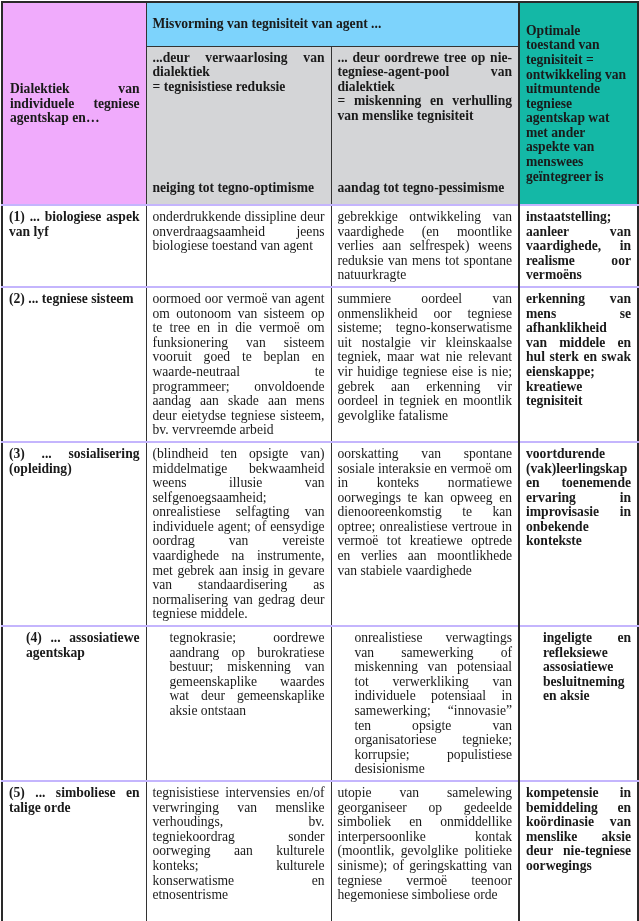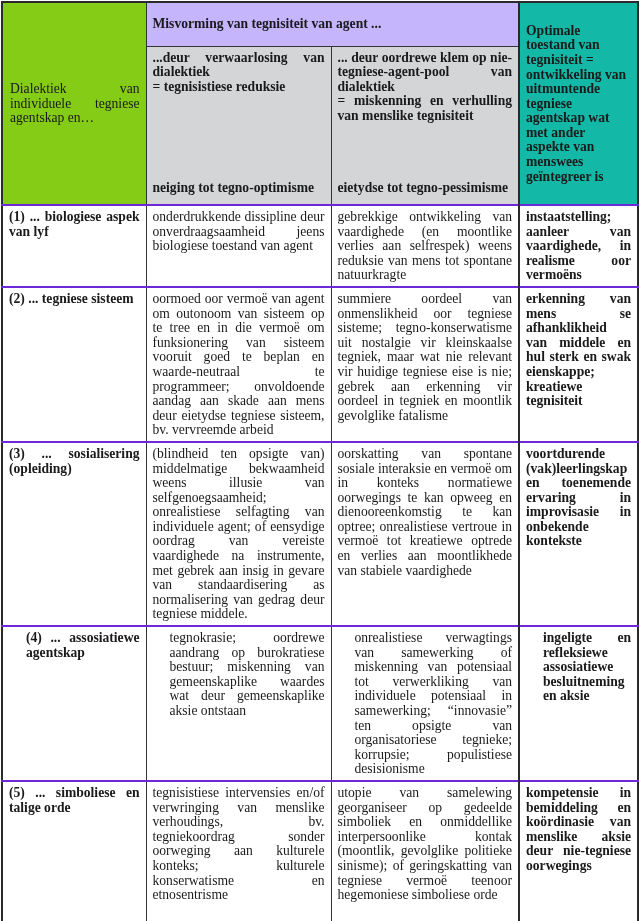--- a/index.html
+++ b/index.html
@@ -13,33 +13,33 @@
     }
     table.main td {
       border: 1px solid #333;
       vertical-align: top;
       padding: 4px 6px 3px 6px;
       font-size: 13.6px;
       line-height: 14.6px;
       text-align: justify;
       box-sizing: border-box;
     }
-    .hdr-side { background: #84cc16; font-weight: normal; vertical-align: middle !important; font-size: 14.2px; line-height: 15.5px; text-align: left; padding-left: 7px !important; }
-    .hdr-top { background: #c4b5fd; font-weight: bold; text-align: right; vertical-align: middle !important; font-size: 15.5px; height: 44px; }
+    .hdr-side { background: #f0abfc; font-weight: bold; vertical-align: middle !important; font-size: 14.2px; line-height: 15.5px; text-align: left; padding-left: 7px !important; }
+    .hdr-top { background: #7dd3fc; font-weight: bold; text-align: right; vertical-align: middle !important; font-size: 15.5px; height: 44px; }
     .hdr-sub { background: #d4d5d7; font-weight: bold; text-align: right; font-size: 13.8px; line-height: 14.6px; position: relative; height: 159px; }
     .hdr-sub .tendency { position: absolute; left: 6px; bottom: 8px; font-weight: bold; }
     .hdr-opt { background: #14b8a6; font-weight: bold; text-align: left !important; vertical-align: middle !important; font-size: 14.2px; line-height: 15.5px; border-left: 2px solid #2a2a2a !important; }
     td.rowlabel { font-weight: bold; text-align: left; font-size: 14px; line-height: 14.6px; }
     td.optcell { border-left: 2px solid #2a2a2a !important; font-weight: bold; }
     tr.r1 td { height: 81px; }
     tr.r2 td { height: 151px; }
     tr.r3 td { height: 162px; }
     tr.r4 td { height: 151px; padding-left: 23px; }
     tr.r5 td { height: 150px; }
-    tr.body-row td { border-top: 2px solid #6d28d9; }
+    tr.body-row td { border-top: 2px solid #c4b5fd; }
     .line { display: block; }
   </style>
 </head>
 <body>
 
 <table class="main">
   <colgroup>
     <col style="width:144px">
     <col style="width:185px">
     <col style="width:188px">
@@ -51,23 +51,23 @@
     <td class="hdr-top" colspan="2">Misvorming van tegnisiteit van agent ...</td>
     <td class="hdr-opt" rowspan="2">Optimale toestand van tegnisiteit = ontwikkeling van uitmuntende tegniese agentskap wat met ander aspekte van menswees geïntegreer is</td>
   </tr>
   <tr>
     <td class="hdr-sub">
       <span class="line">...deur verwaarlosing van dialektiek</span>
       <span class="line">= tegnisistiese reduksie</span>
       <span class="tendency">neiging tot tegno-optimisme</span>
     </td>
     <td class="hdr-sub">
-      <span class="line">... deur oordrewe klem op nie-tegniese-agent-pool van dialektiek</span>
+      <span class="line">... deur oordrewe tree op nie-tegniese-agent-pool van dialektiek</span>
       <span class="line">= miskenning en verhulling van menslike tegnisiteit</span>
-      <span class="tendency">eietydse tot tegno-pessimisme</span>
+      <span class="tendency">aandag tot tegno-pessimisme</span>
     </td>
   </tr>
 
   <tr class="body-row r1">
     <td class="rowlabel">(1) ... biologiese aspek van lyf</td>
     <td>onderdrukkende dissipline deur onverdraagsaamheid jeens biologiese toestand van agent</td>
     <td>gebrekkige ontwikkeling van vaardighede (en moontlike verlies aan selfrespek) weens reduksie van mens tot spontane natuurkragte</td>
     <td class="optcell">instaatstelling; aanleer van vaardighede, in realisme oor vermoëns</td>
   </tr>
   <tr class="body-row r2">

